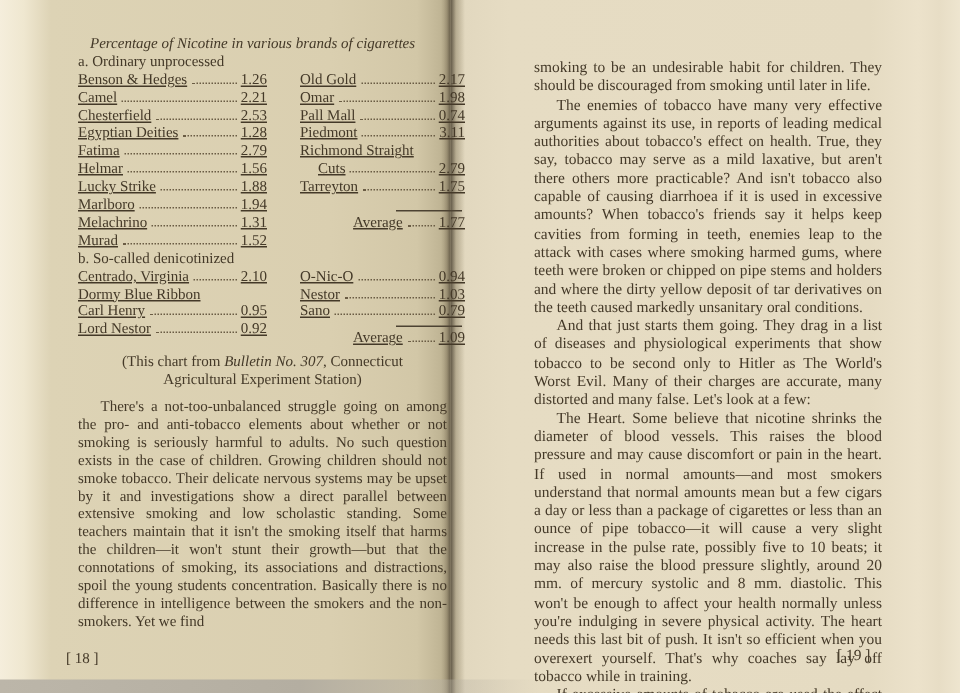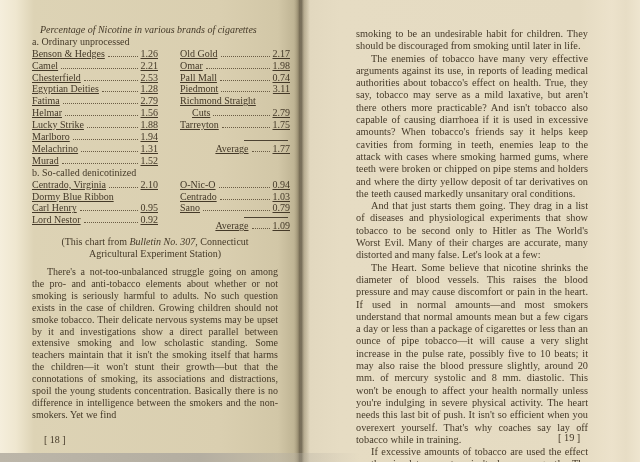--- a/index.html
+++ b/index.html
@@ -21,21 +21,21 @@
   .gutter{
     position:absolute;left:294px;top:0;width:16px;height:462px;
     background:linear-gradient(90deg,rgba(90,78,56,0) 0,rgba(90,78,56,.25) 4px,rgba(58,50,36,.65) 7px,rgba(100,90,66,.28) 10px,rgba(100,90,66,0) 16px);
   }
   .bottom-strip{
     position:absolute;left:0;bottom:0;width:360px;height:9px;
     background:linear-gradient(90deg,#bcb6a9 0,#b4aea1 200px,rgba(180,174,161,0) 360px);
   }
   
   .content-left{
-    position:absolute;left:32px;top:24px;width:246px;
+    position:absolute;left:52px;top:24px;width:246px;
     font-size:10px;line-height:11.9px;
   }
   .content-right{
     position:absolute;left:356px;top:24px;width:232px;
     font-size:10.3px;line-height:12.3px;text-align:justify;
   }
   .tbl-title{font-style:italic;padding-left:8px;white-space:nowrap;}
   .sec-label{white-space:nowrap;}
   
   .cols{display:flex;gap:22px;text-decoration:underline;}
@@ -196,21 +196,21 @@
             <span class="tval">0.92</span>
           </div>
       </div>
       <div class="col-b">
         <div class="row">
             <span class="tname">O-Nic-O</span>
             <span class="tdots"></span>
             <span class="tval">0.94</span>
           </div>
         <div class="row">
-            <span class="tname">Centrado</span>
+            <span class="tname">Nestor</span>
             <span class="tdots"></span>
             <span class="tval">1.03</span>
           </div>
         <div class="row">
             <span class="tname">Sano</span>
             <span class="tdots"></span>
             <span class="tval">0.79</span>
           </div>
         <div class="rule"></div>
         <div class="row avg">
@@ -222,20 +222,20 @@
     </div>
 
     <div class="caption"><span>(This chart from </span><span class="it">Bulletin No. 307</span><span>, Connecticut Agricultural Experiment Station)</span></div>
 
 
     <p class="para">There's a not-too-unbalanced struggle going on among the pro- and anti-tobacco elements about whether or not smoking is seriously harmful to adults. No such question exists in the case of children. Growing children should not smoke tobacco. Their delicate nervous systems may be upset by it and investigations show a direct parallel between extensive smoking and low scholastic standing. Some teachers maintain that it isn't the smoking itself that harms the children—it won't stunt their growth—but that the connotations of smoking, its associations and distractions, spoil the young students concentration. Basically there is no difference in intelligence between the smokers and the non-smokers. Yet we find</p>
   </div>
   <div class="pagenum-left">[ 18 ]</div>
 
   <div class="content-right">
-    <p class="para noindent" style="margin-top:4px">smoking to be an undesirable habit for children. They should be discouraged from smoking until later in life.</p>
+    <p class="para noindent" style="margin-top:16px">smoking to be an undesirable habit for children. They should be discouraged from smoking until later in life.</p>
     <p class="para" style="margin-top:0">The enemies of tobacco have many very effective arguments against its use, in reports of leading medical authorities about tobacco's effect on health. True, they say, tobacco may serve as a mild laxative, but aren't there others more practicable? And isn't tobacco also capable of causing diarrhoea if it is used in excessive amounts? When tobacco's friends say it helps keep cavities from forming in teeth, enemies leap to the attack with cases where smoking harmed gums, where teeth were broken or chipped on pipe stems and holders and where the dirty yellow deposit of tar derivatives on the teeth caused markedly unsanitary oral conditions.</p>
     <p class="para" style="margin-top:0">And that just starts them going. They drag in a list of diseases and physiological experiments that show tobacco to be second only to Hitler as The World's Worst Evil. Many of their charges are accurate, many distorted and many false. Let's look at a few:</p>
     <p class="para" style="margin-top:0"><span class="lead">The Heart.</span><span> Some believe that nicotine shrinks the diameter of blood vessels. This raises the blood pressure and may cause discomfort or pain in the heart. If used in normal amounts—and most smokers understand that normal amounts mean but a few cigars a day or less than a package of cigarettes or less than an ounce of pipe tobacco—it will cause a very slight increase in the pulse rate, possibly five to 10 beats; it may also raise the blood pressure slightly, around 20 mm. of mercury systolic and 8 mm. diastolic. This won't be enough to affect your health normally unless you're indulging in severe physical activity. The heart needs this last bit of push. It isn't so efficient when you overexert yourself. That's why coaches say lay off tobacco while in training.</span></p>
     <p class="para" style="margin-top:0">If excessive amounts of tobacco are used the effect on the circulatory system isn't always so gentle. The heart</p>
   </div>
   <div class="pagenum-right">[ 19 ]</div>
 </div>
 
 </body></html>

